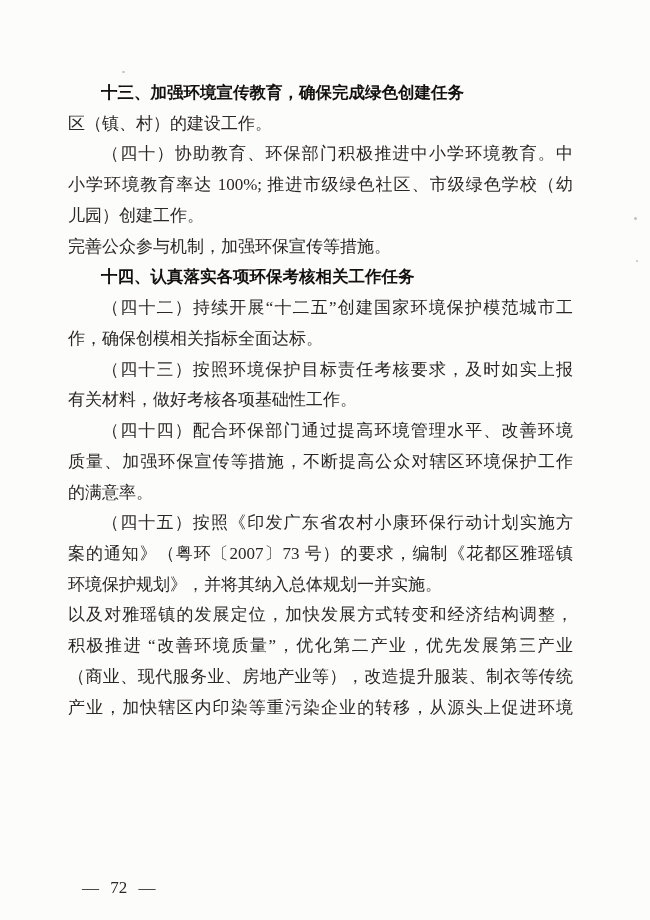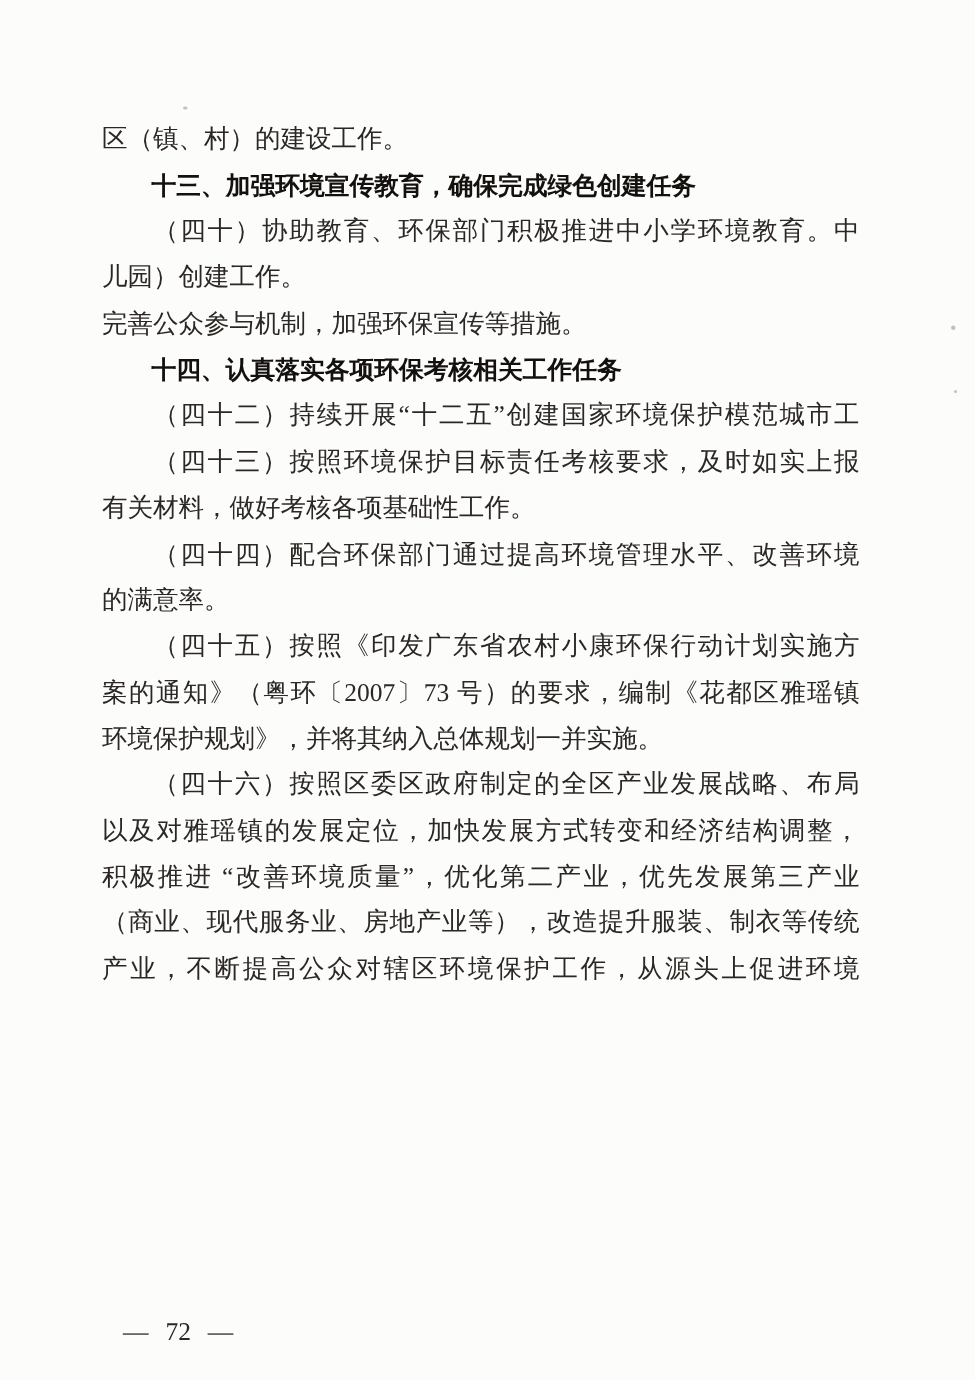--- a/index.html
+++ b/index.html
@@ -53,39 +53,41 @@
     background: #918f8a;
     border-radius: 50%;
     opacity: 0.55;
   }
 </style>
 </head>
 <body>
 
 <div class="page">
   <div class="content">
+      <div class="line heading indent">十三、加强环境宣传教育，确保完成绿色创建任务</div>
       <div class="line">区（镇、村）的建设工作。</div>
-      <div class="line heading indent">十三、加强环境宣传教育，确保完成绿色创建任务</div>
       <div class="line indent flush">（四十）协助教育、环保部门积极推进中小学环境教育。中</div>
+      <div class="line flush">小学环境教育率达 100%; 推进市级绿色社区、市级绿色学校（幼</div>
       <div class="line">儿园）创建工作。</div>
       <div class="line">完善公众参与机制，加强环保宣传等措施。</div>
       <div class="line heading indent">十四、认真落实各项环保考核相关工作任务</div>
       <div class="line indent flush">（四十二）持续开展“十二五”创建国家环境保护模范城市工</div>
+      <div class="line">作，确保创模相关指标全面达标。</div>
       <div class="line indent flush">（四十三）按照环境保护目标责任考核要求，及时如实上报</div>
       <div class="line">有关材料，做好考核各项基础性工作。</div>
       <div class="line indent flush">（四十四）配合环保部门通过提高环境管理水平、改善环境</div>
+      <div class="line flush">质量、加强环保宣传等措施，不断提高公众对辖区环境保护工作</div>
       <div class="line">的满意率。</div>
       <div class="line indent flush">（四十五）按照《印发广东省农村小康环保行动计划实施方</div>
       <div class="line flush">案的通知》（粤环〔2007〕73 号）的要求，编制《花都区雅瑶镇</div>
       <div class="line">环境保护规划》，并将其纳入总体规划一并实施。</div>
-      <div class="line indent flush">（四十六）按照区委区政府制定的全区产业发展战略、布局</div>
       <div class="line flush">以及对雅瑶镇的发展定位，加快发展方式转变和经济结构调整，</div>
       <div class="line flush">积极推进 “改善环境质量”，优化第二产业，优先发展第三产业</div>
       <div class="line flush">（商业、现代服务业、房地产业等），改造提升服装、制衣等传统</div>
-      <div class="line flush">产业，不断提高公众对辖区环境保护工作，从源头上促进环境</div>
+      <div class="line flush">产业，加快辖区内印染等重污染企业的转移，从源头上促进环境</div>
     </div>
 
   <div class="footer"><span>—</span> <span>72</span> <span>—</span></div>
 
   <div class="speck" style="left:122px;top:71px;width:3px;height:2px;"></div>
   <div class="speck" style="left:634px;top:217px;width:3px;height:3px;"></div>
   <div class="speck" style="left:636px;top:260px;width:2px;height:2px;"></div>
 </div>
 
 </body></html>

